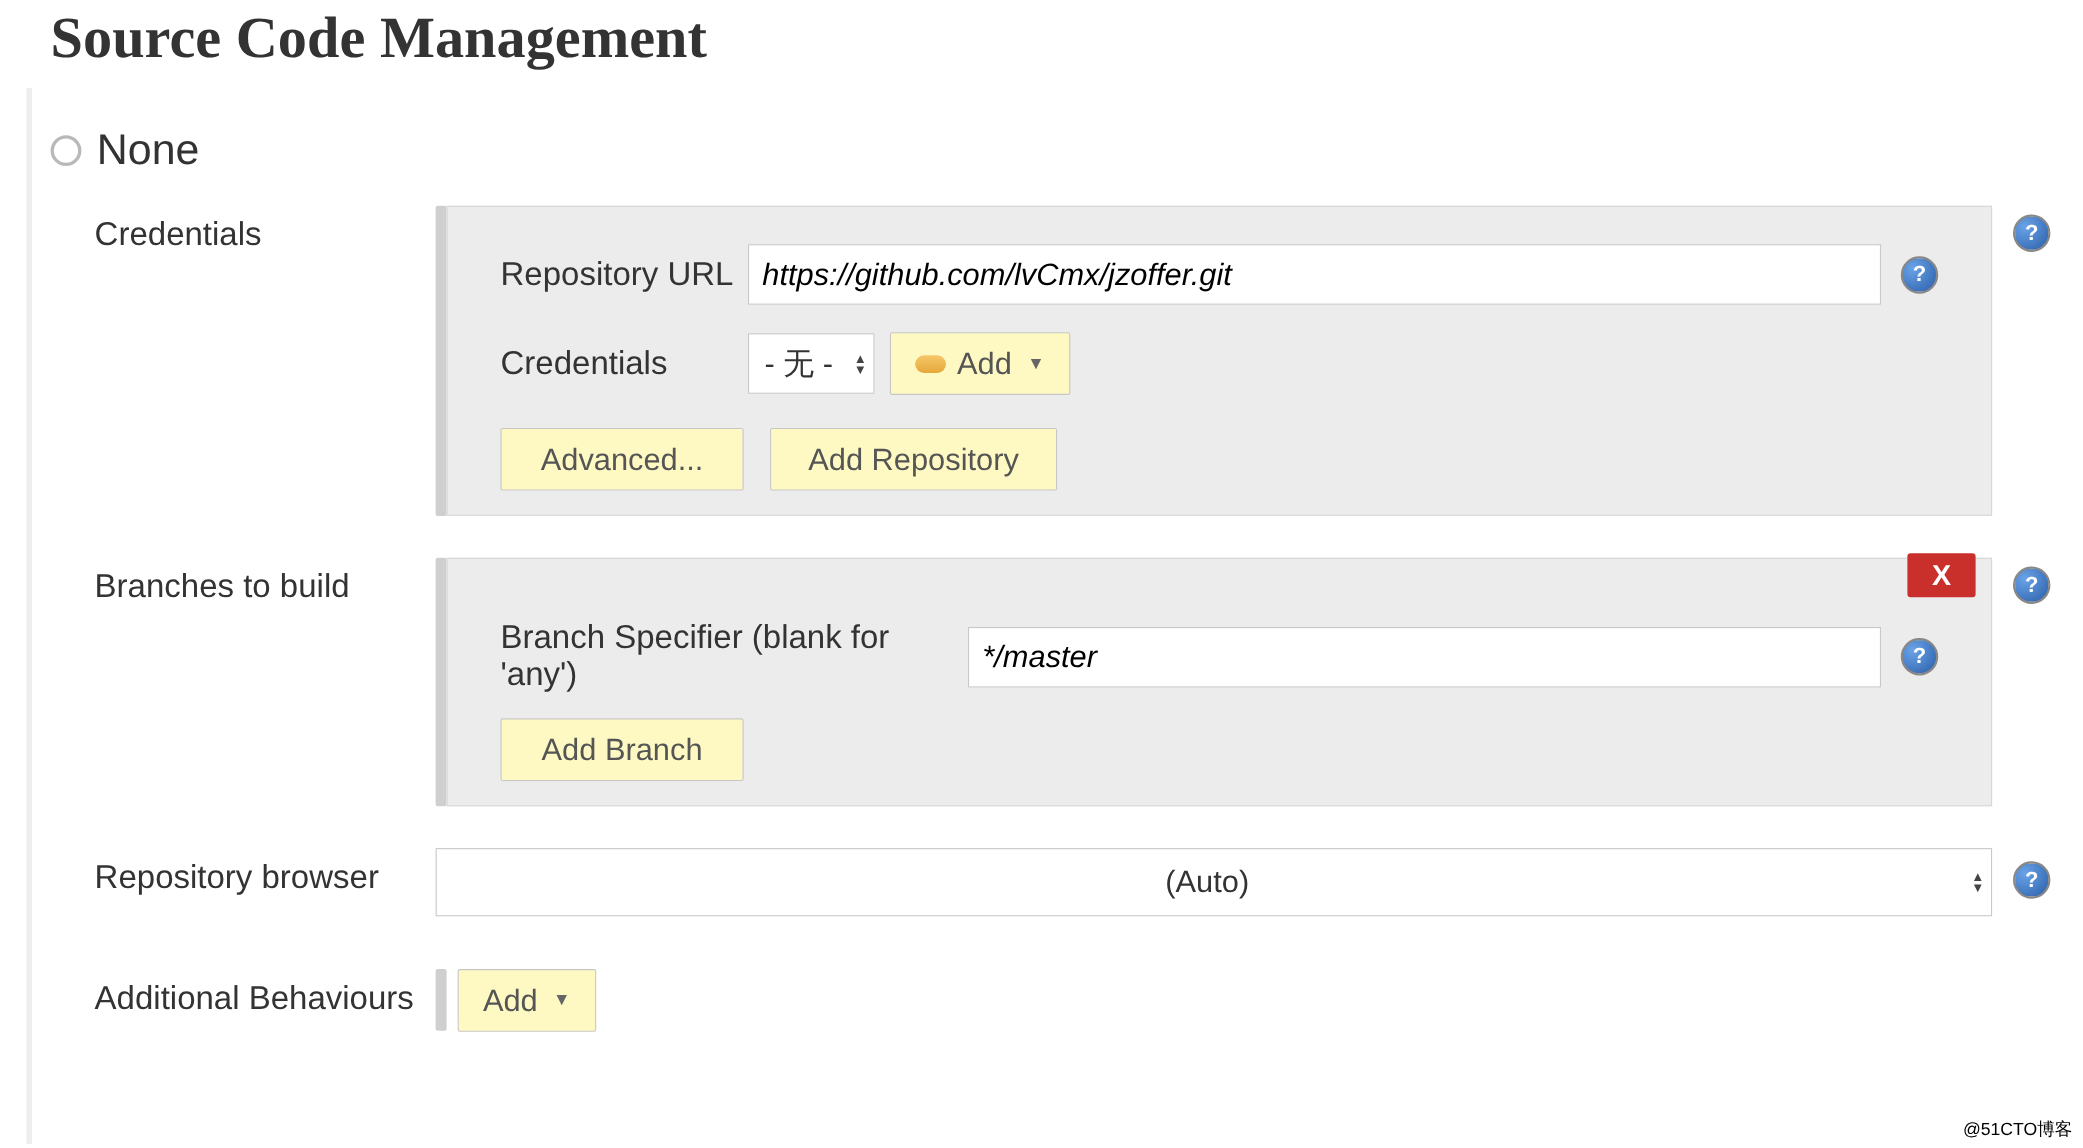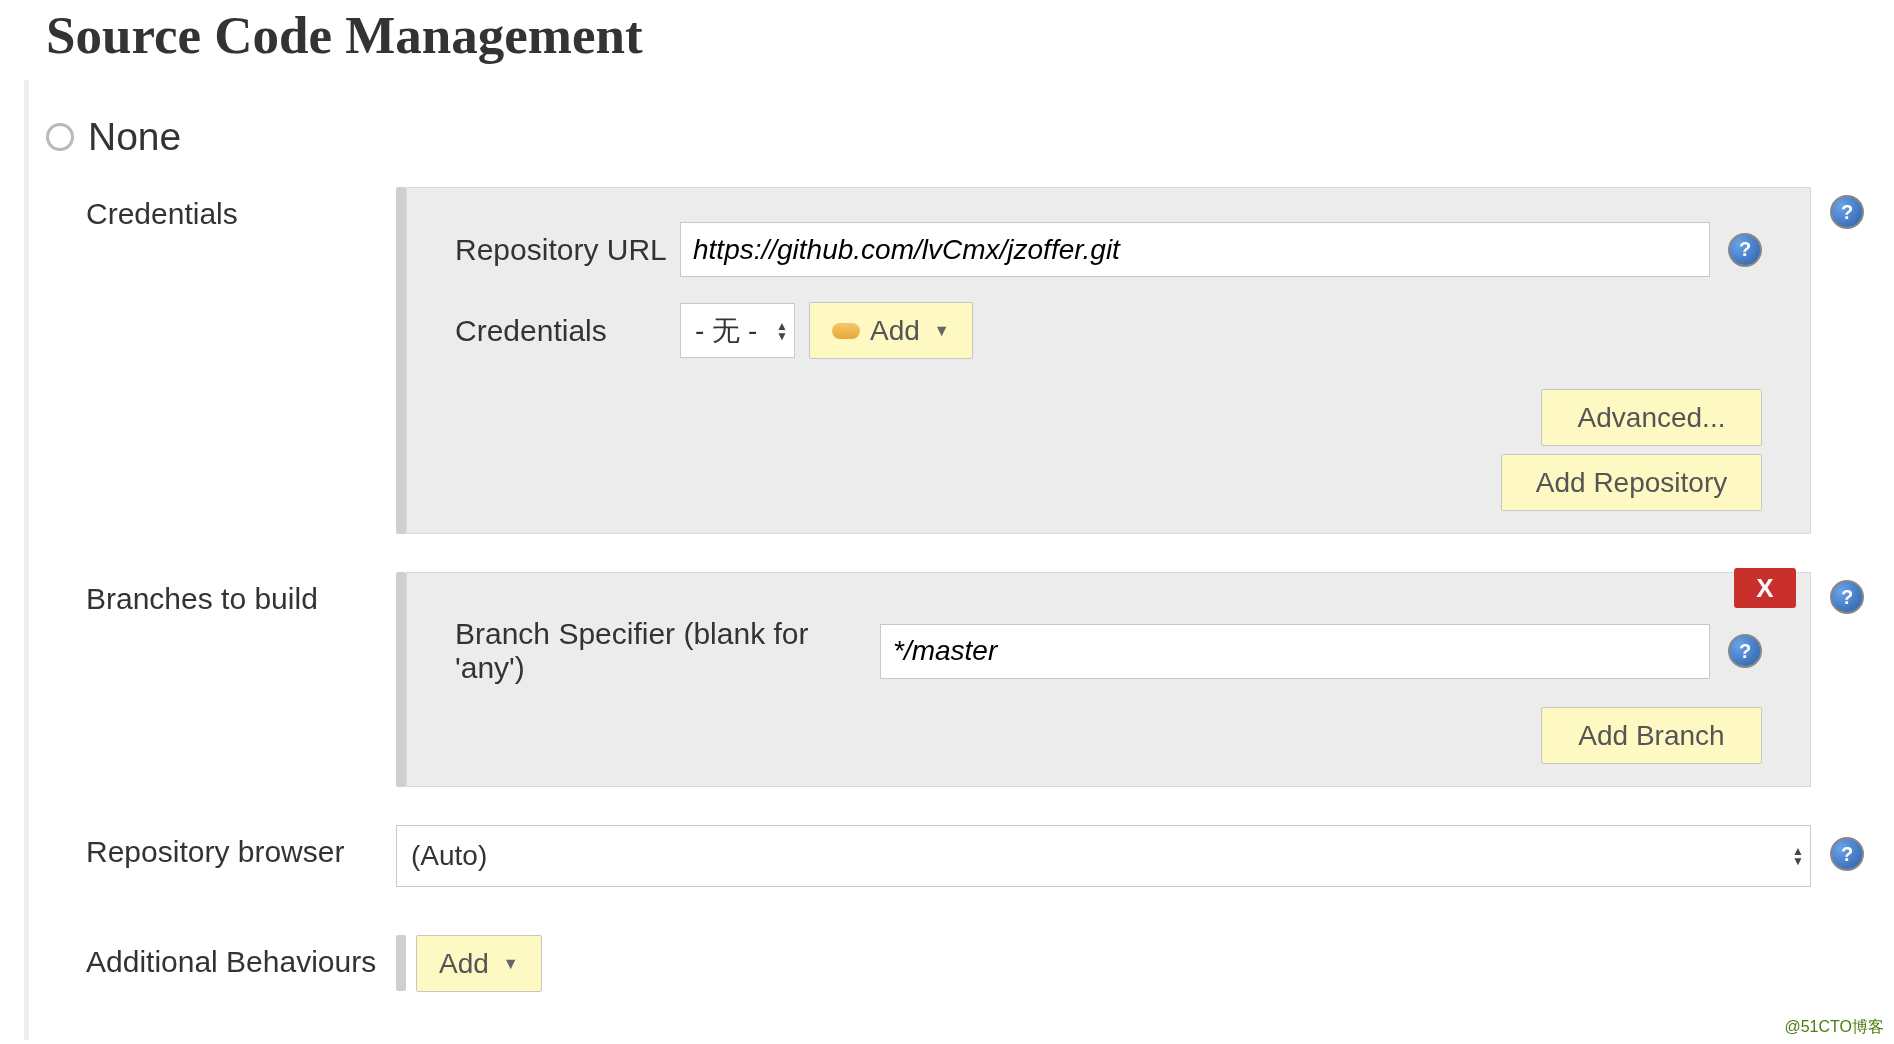--- a/index.html
+++ b/index.html
@@ -135,22 +135,22 @@
     margin-left:14px;font-size:16px;color:#666;
   }
   .btn.key-icon::before{
     content:"";
     width:28px;height:16px;margin-right:10px;
     background:linear-gradient(#f6c76a,#e6a83a);
     border-radius:8px;
   }
 
   .right-buttons{
-    display:flex;flex-direction:column;align-items:flex-end;
-    gap:8px;
+    display:flex;align-items:flex-end;
+    gap:24px;
     margin-top:30px;
   }
 
   .delete-x{
     position:absolute;
     right:14px; top:-5px;
     width:62px;height:40px;
     background:#c9302c;
     color:#fff;
     font-size:26px;
@@ -169,21 +169,21 @@
     cursor:pointer;
     flex:none;
   }
   .help.outer{ position:absolute; }
   .help.inner{ margin-left:18px; }
 
   .watermark{
     position:absolute;
     right:10px; bottom:6px;
     font-size:16px;
-    color:#4d7c0f;
+    color:#000000;
   }
 </style>
 </head>
 <body>
 
 <div class="page">
   <div class="left-rule"></div>
 
   <h1 class="section-title">Source Code Management</h1>
 
@@ -234,38 +234,38 @@
       </div>
       <span class="help outer" style="left:1830px; margin-top:8px;">?</span>
     </div>
 
     <div class="config-row">
       <div class="config-label">Branches to build</div>
       <div class="drag-handle"></div>
       <div class="group-box" style="padding-top:44px;">
         <div class="delete-x">X</div>
 
-        <div class="inner-row" style="margin-bottom:0;">
+        <div class="inner-row" style="margin-bottom:0;margin-top:11px;">
           <div class="inner-label" style="width:425px;">Branch Specifier (blank for 'any')</div>
           <input class="text-input" style="width: 845px;" value="*/master">
           <span class="help inner">?</span>
         </div>
 
         <div class="right-buttons" style="margin-top:22px;">
           <div class="btn" style="width:175px;">
             <span>Add Branch</span>
           </div>
         </div>
       </div>
       <span class="help outer" style="left:1830px; margin-top:8px;">?</span>
     </div>
 
     <div class="config-row">
       <div class="config-label">Repository browser</div>
-      <div class="select-box" style="width:1415px;height:62px;">
+      <div class="select-box" style="width:1415px;height:62px;justify-content:center;">
         <span>(Auto)</span>
         <span class="spin-arrows">
             <span>▲</span>
             <span>▼</span>
           </span>
       </div>
       <span class="help outer" style="left:1830px; margin-top:12px;">?</span>
     </div>
 
     <div class="config-row" style="margin-top:48px;">

